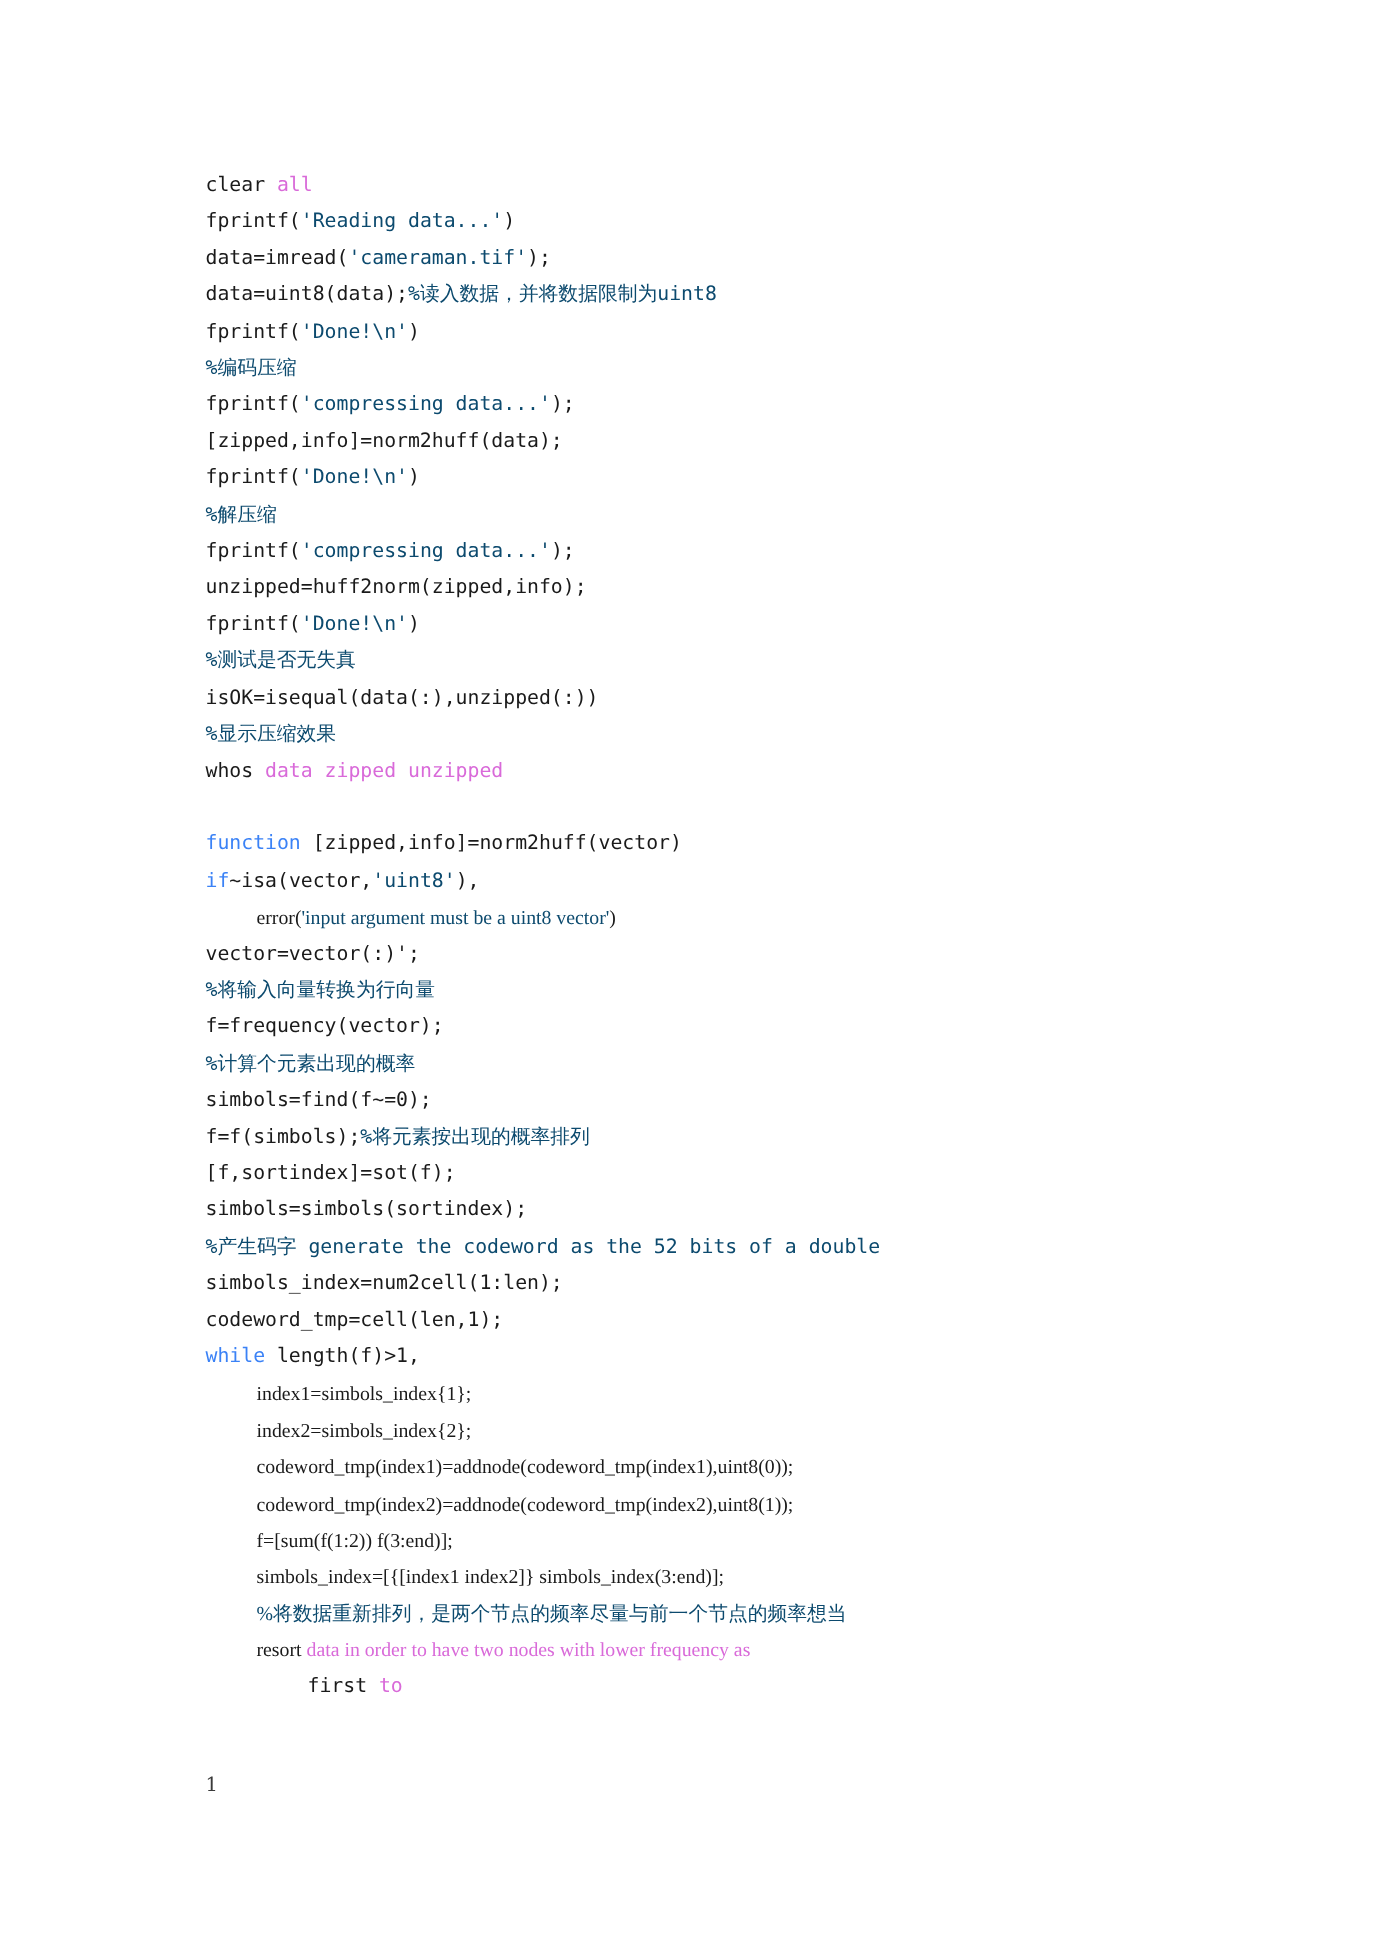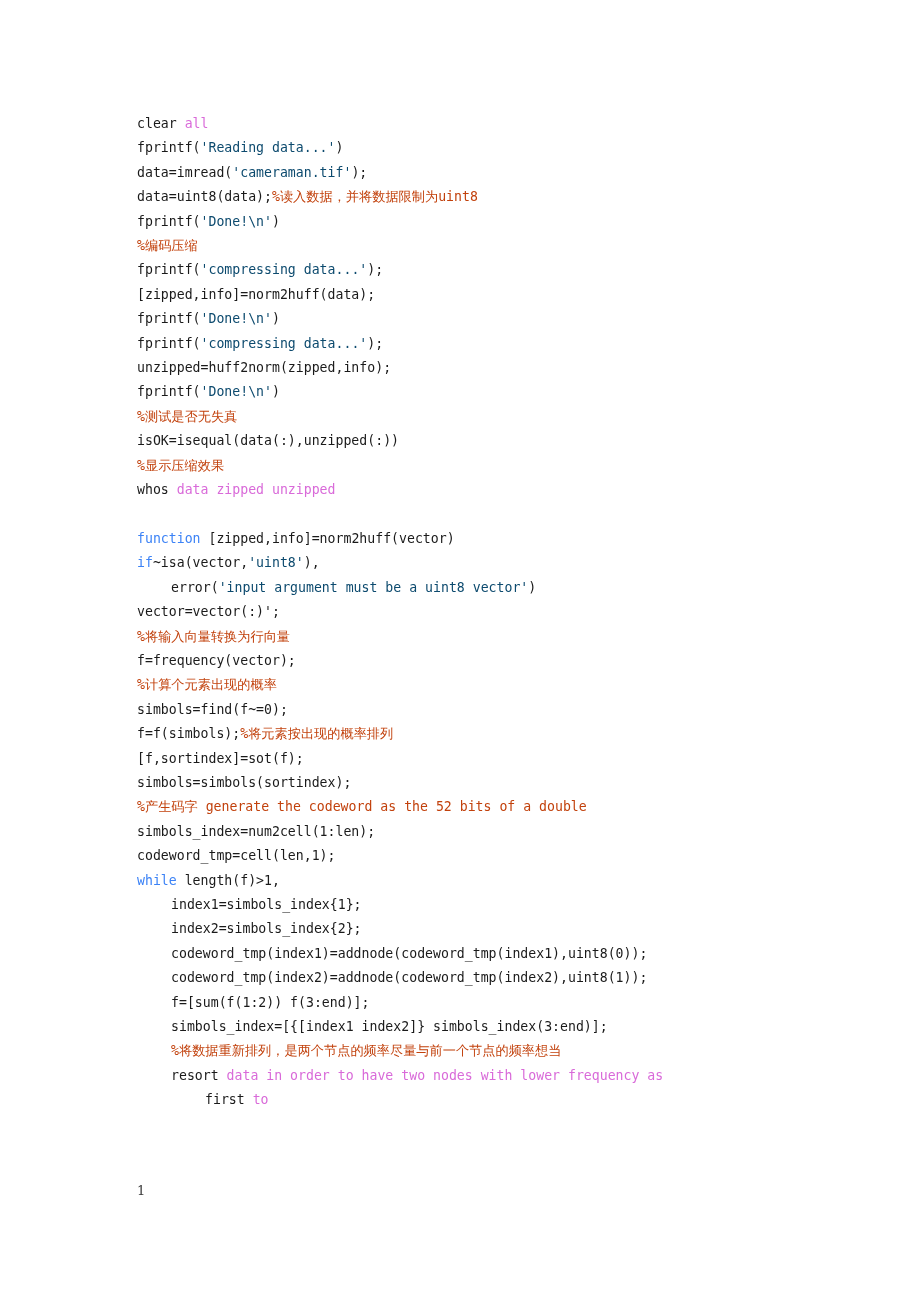--- a/index.html
+++ b/index.html
@@ -39,24 +39,24 @@
   }
 
   .code-line.blank {
     height: 24.4px;
   }
 
   
   .tok-plain    { color: #1a1a1a; }
   .tok-keyword  { color: #3b82f6; }
   .tok-string   { color: #0c4a6e; }
-  .tok-comment  { color: #c2410c; }
+  .tok-comment  { color: #0c4a6e; }
   .tok-magenta  { color: #d96ad9; }
 
-  .indent1 { padding-left: 34px; }
+  .indent1 { padding-left: 34px; font-family: Liberation Serif, serif; }
   .indent2 { padding-left: 68px; }
 
   #page-number {
     position: absolute;
     left: 137px;
     top: 1183px;
     font-family: "DejaVu Serif", "Liberation Serif", serif;
     font-size: 13px;
     color: #3a3a3a;
   }
@@ -91,20 +91,21 @@
   <div id="code-listing">
       <div class="code-line"><span class="tok-plain">clear </span><span class="tok-magenta">all</span></div>
       <div class="code-line"><span class="tok-plain">fprintf(</span><span class="tok-string">'Reading data...'</span><span class="tok-plain">)</span></div>
       <div class="code-line"><span class="tok-plain">data=imread(</span><span class="tok-string">'cameraman.tif'</span><span class="tok-plain">);</span></div>
       <div class="code-line"><span class="tok-plain">data=uint8(data);</span><span class="tok-comment">%读入数据，并将数据限制为uint8</span></div>
       <div class="code-line"><span class="tok-plain">fprintf(</span><span class="tok-string">'Done!\n'</span><span class="tok-plain">)</span></div>
       <div class="code-line"><span class="tok-comment">%编码压缩</span></div>
       <div class="code-line"><span class="tok-plain">fprintf(</span><span class="tok-string">'compressing data...'</span><span class="tok-plain">);</span></div>
       <div class="code-line"><span class="tok-plain">[zipped,info]=norm2huff(data);</span></div>
       <div class="code-line"><span class="tok-plain">fprintf(</span><span class="tok-string">'Done!\n'</span><span class="tok-plain">)</span></div>
+      <div class="code-line"><span class="tok-comment">%解压缩</span></div>
       <div class="code-line"><span class="tok-plain">fprintf(</span><span class="tok-string">'compressing data...'</span><span class="tok-plain">);</span></div>
       <div class="code-line"><span class="tok-plain">unzipped=huff2norm(zipped,info);</span></div>
       <div class="code-line"><span class="tok-plain">fprintf(</span><span class="tok-string">'Done!\n'</span><span class="tok-plain">)</span></div>
       <div class="code-line"><span class="tok-comment">%测试是否无失真</span></div>
       <div class="code-line"><span class="tok-plain">isOK=isequal(data(:),unzipped(:))</span></div>
       <div class="code-line"><span class="tok-comment">%显示压缩效果</span></div>
       <div class="code-line"><span class="tok-plain">whos </span><span class="tok-magenta">data zipped unzipped</span></div>
       <div class="code-line blank"></div>
       <div class="code-line"><span class="tok-keyword">function</span><span class="tok-plain"> [zipped,info]=norm2huff(vector)</span></div>
       <div class="code-line"><span class="tok-keyword">if</span><span class="tok-plain">~isa(vector,</span><span class="tok-string">'uint8'</span><span class="tok-plain">),</span></div>

